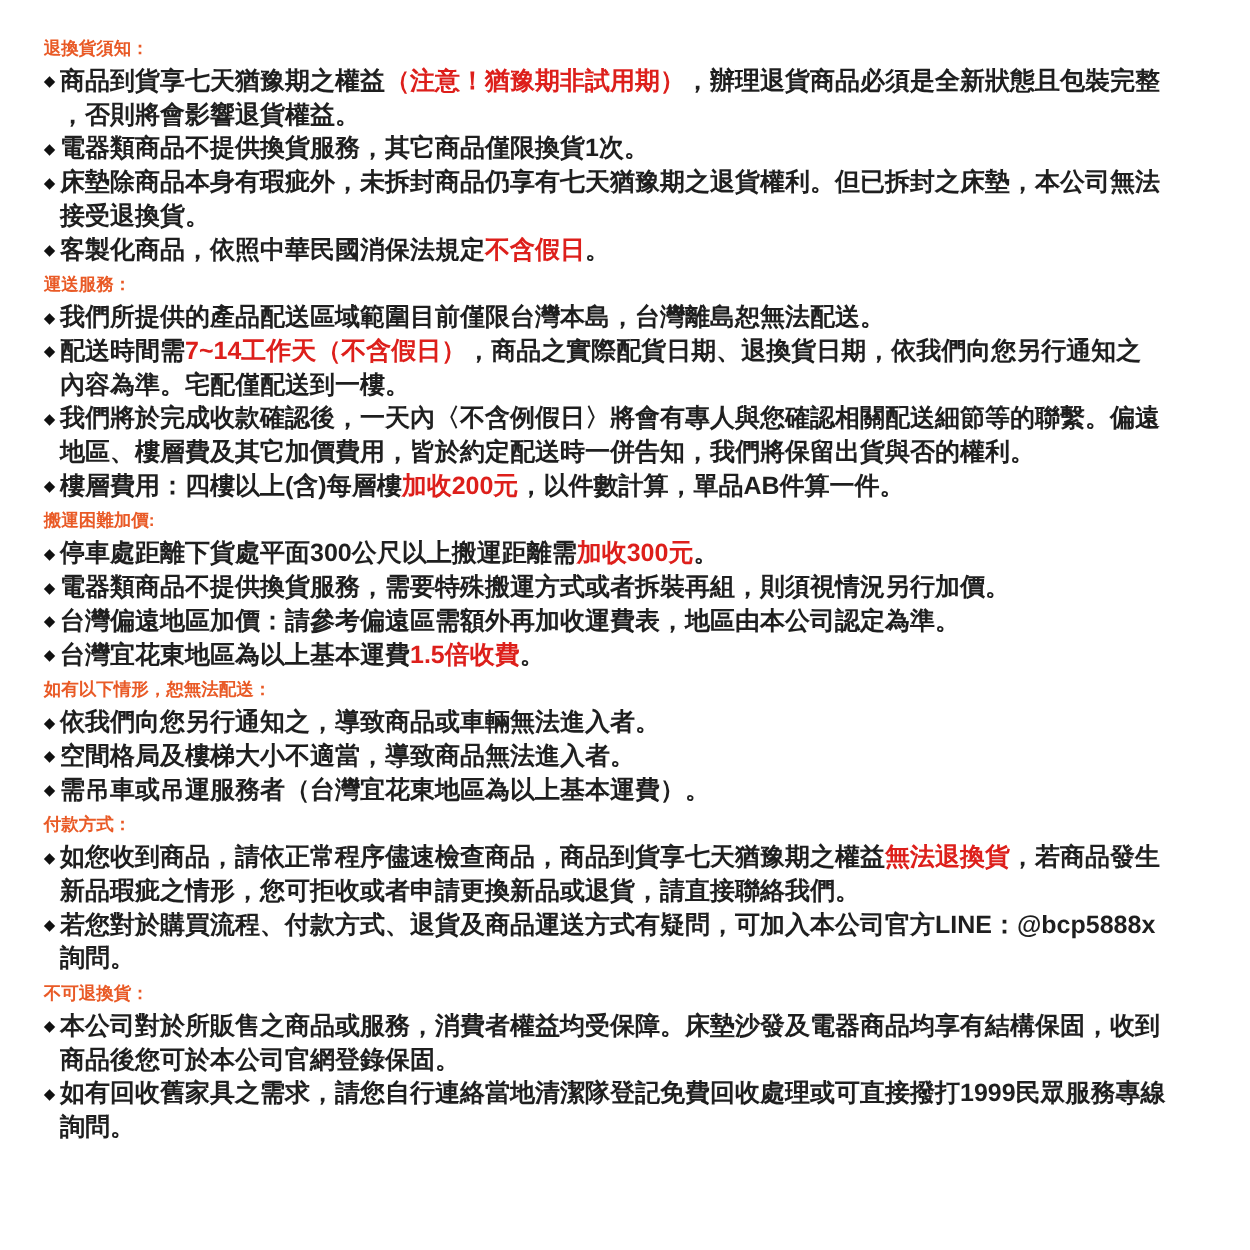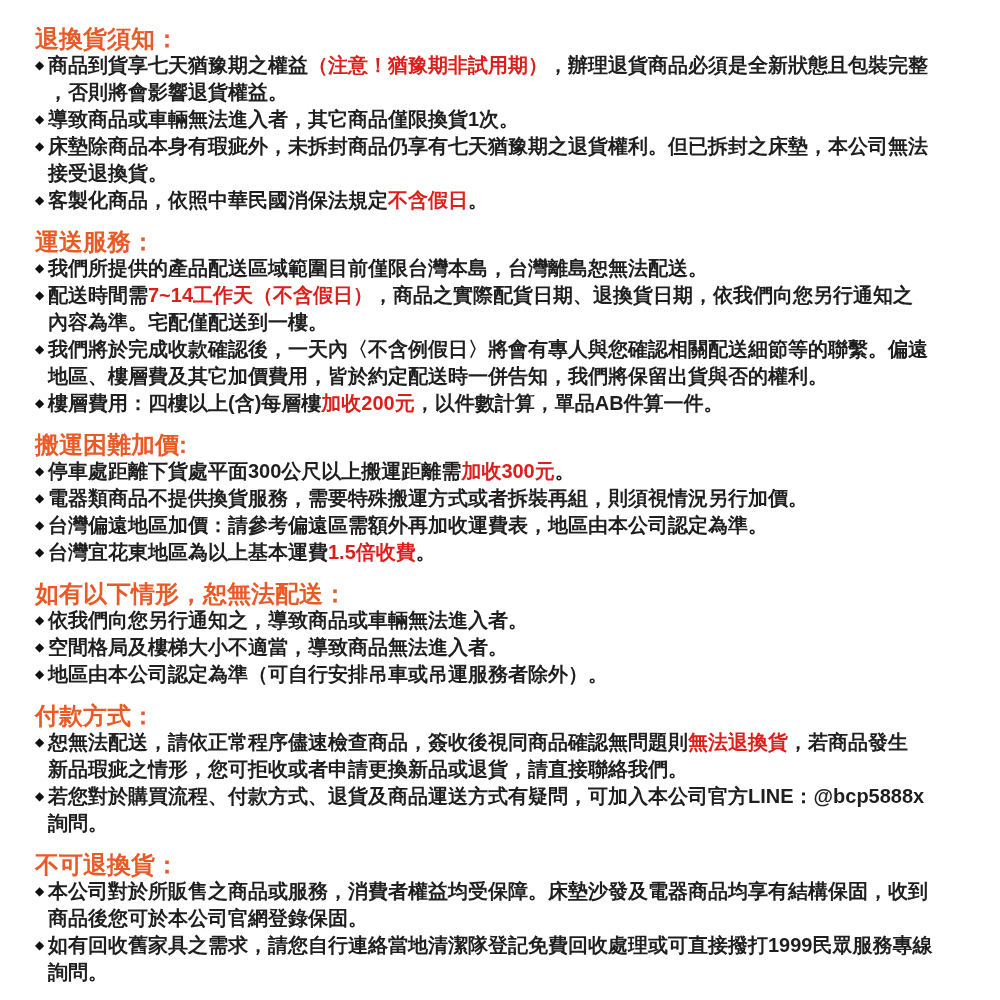--- a/index.html
+++ b/index.html
@@ -14,24 +14,24 @@
     width: 1000px;
     min-height: 1000px;
     padding: 25px 14px 20px 35px;
     font-family: "Liberation Sans", "DejaVu Sans", sans-serif;
     font-weight: 700;
     font-size: 20px;
     line-height: 27px;
     color: var(--body-color, #1f1f1f);
     letter-spacing: 0;
   }
-  .sec + .sec { margin-top: 14px; }
+  .sec + .sec { }
   .sec-heading {
     margin: 0;
-    font-size: 24px;
+    font-size: 14px;
     line-height: 27px;
     font-weight: 700;
     color: var(--heading-color, #e95a26);
   }
   .bullets {
     margin: 0;
     padding: 0;
     list-style: none;
   }
   .bullet {
@@ -52,21 +52,21 @@
 </head>
 <body style="background: rgb(255, 255, 255);">
 
 <div class="doc" id="doc-root">
   <section class="sec">
     <h2 class="sec-heading">退換貨須知：</h2>
     <ul class="bullets">
   <li class="bullet"><span class="diamond">◆</span><span class="btext"><span class="plain">商品到貨享七天猶豫期之權益</span><span class="em">（注意！猶豫期非試用期）</span><span class="plain">，辦理退貨商品必須是全新狀態且包裝完整
 ，否則將會影響退貨權益。</span></span></li>
 
-  <li class="bullet"><span class="diamond">◆</span><span class="btext"><span class="plain">導致商品或車輛無法進入者，其它商品僅限換貨1次。</span></span></li>
+  <li class="bullet"><span class="diamond">◆</span><span class="btext"><span class="plain">電器類商品不提供換貨服務，其它商品僅限換貨1次。</span></span></li>
 
   <li class="bullet"><span class="diamond">◆</span><span class="btext"><span class="plain">床墊除商品本身有瑕疵外，未拆封商品仍享有七天猶豫期之退貨權利。但已拆封之床墊，本公司無法
 接受退換貨。</span></span></li>
 
   <li class="bullet"><span class="diamond">◆</span><span class="btext"><span class="plain">客製化商品，依照中華民國消保法規定</span><span class="em">不含假日</span><span class="plain">。</span></span></li>
 </ul>
   </section>
 
   <section class="sec">
     <h2 class="sec-heading">運送服務：</h2>
@@ -96,28 +96,28 @@
 </ul>
   </section>
 
   <section class="sec">
     <h2 class="sec-heading">如有以下情形，恕無法配送：</h2>
     <ul class="bullets">
   <li class="bullet"><span class="diamond">◆</span><span class="btext"><span class="plain">依我們向您另行通知之，導致商品或車輛無法進入者。</span></span></li>
 
   <li class="bullet"><span class="diamond">◆</span><span class="btext"><span class="plain">空間格局及樓梯大小不適當，導致商品無法進入者。</span></span></li>
 
-  <li class="bullet"><span class="diamond">◆</span><span class="btext"><span class="plain">地區由本公司認定為準（可自行安排吊車或吊運服務者除外）。</span></span></li>
+  <li class="bullet"><span class="diamond">◆</span><span class="btext"><span class="plain">需吊車或吊運服務者（台灣宜花東地區為以上基本運費）。</span></span></li>
 </ul>
   </section>
 
   <section class="sec">
     <h2 class="sec-heading">付款方式：</h2>
     <ul class="bullets">
-  <li class="bullet"><span class="diamond">◆</span><span class="btext"><span class="plain">恕無法配送，請依正常程序儘速檢查商品，簽收後視同商品確認無問題則</span><span class="em">無法退換貨</span><span class="plain">，若商品發生
+  <li class="bullet"><span class="diamond">◆</span><span class="btext"><span class="plain">如您收到商品，請依正常程序儘速檢查商品，商品到貨享七天猶豫期之權益</span><span class="em">無法退換貨</span><span class="plain">，若商品發生
 新品瑕疵之情形，您可拒收或者申請更換新品或退貨，請直接聯絡我們。</span></span></li>
 
   <li class="bullet"><span class="diamond">◆</span><span class="btext"><span class="plain">若您對於購買流程、付款方式、退貨及商品運送方式有疑問，可加入本公司官方LINE：@bcp5888x
 詢問。</span></span></li>
 </ul>
   </section>
 
   <section class="sec">
     <h2 class="sec-heading">不可退換貨：</h2>
     <ul class="bullets">

